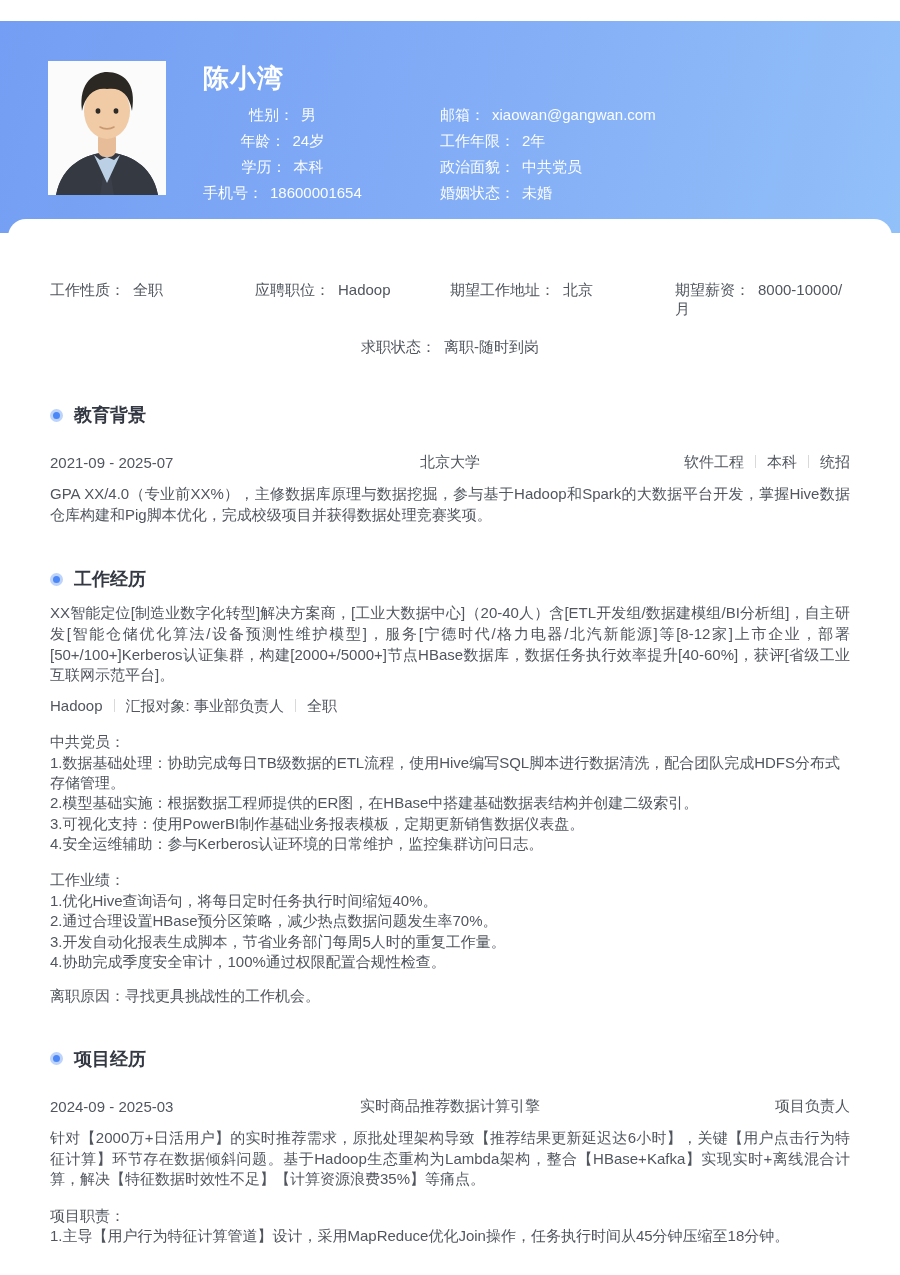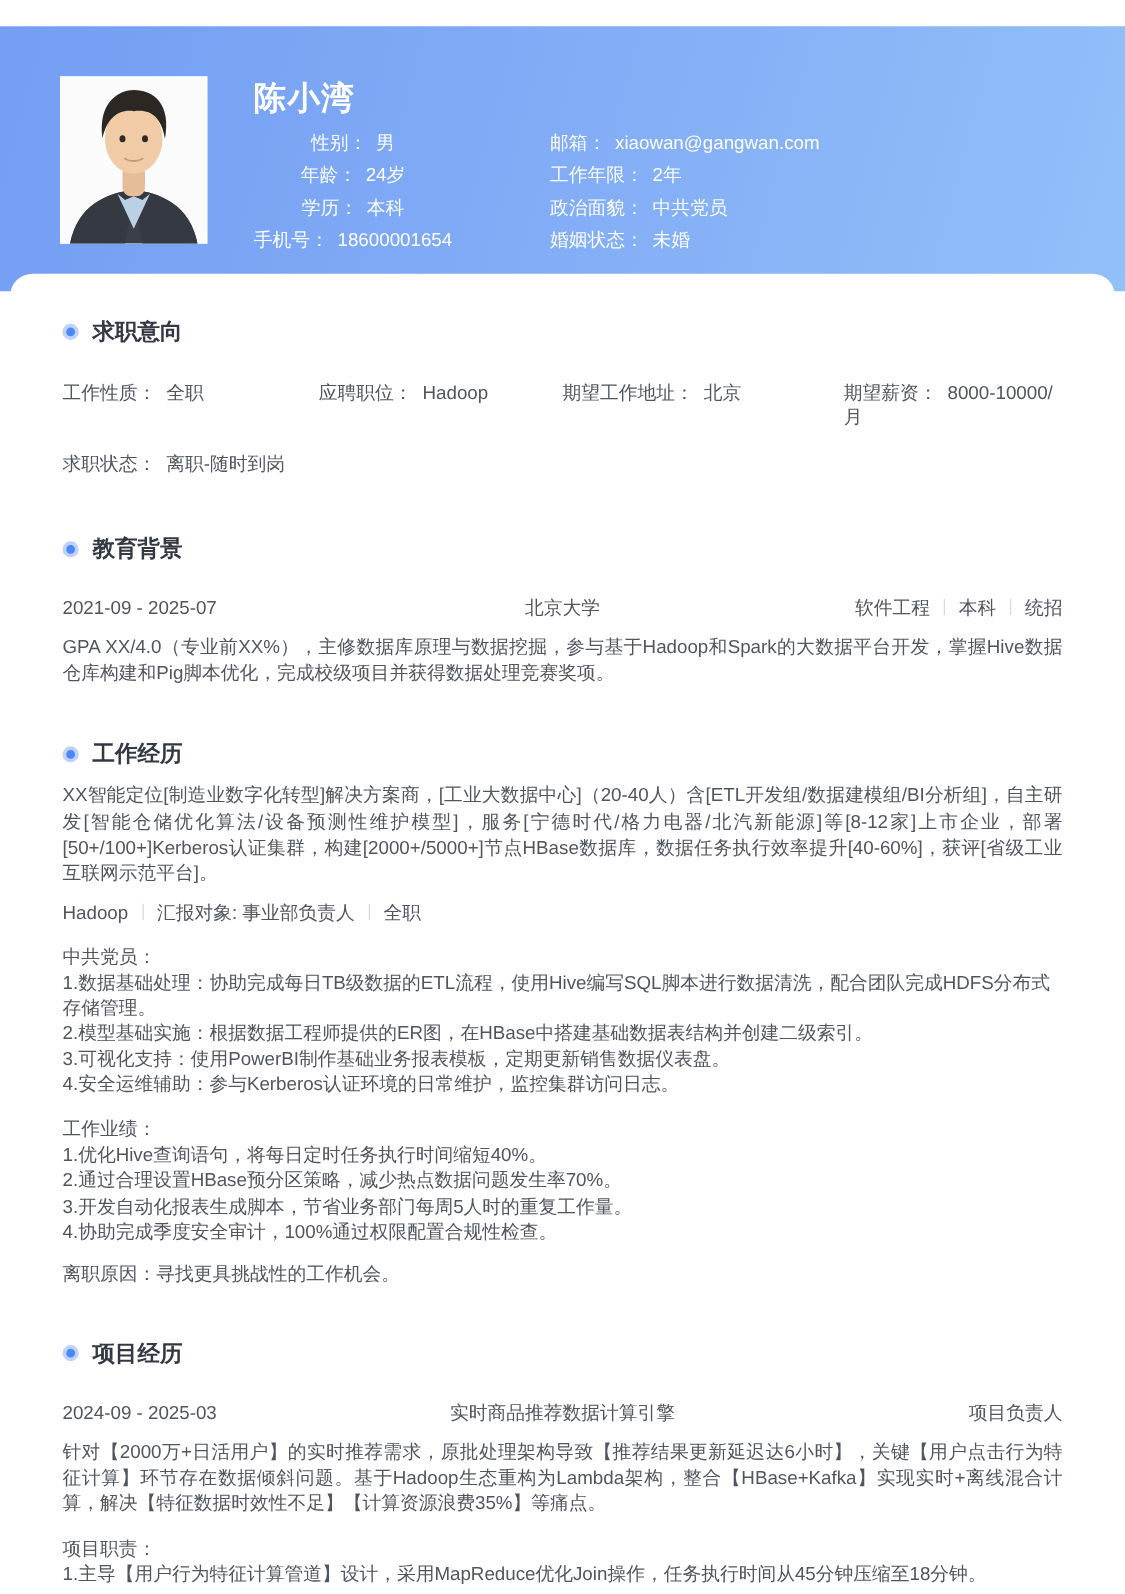--- a/index.html
+++ b/index.html
@@ -29,21 +29,21 @@
   .bullet { width:13px; height:13px; border-radius:50%; background:#4b87f6;
     border:3px solid #bdd3fb; flex:0 0 13px; }
   .sec-title { font-size:18px; font-weight:700; color:#333842; }
 
   .body-txt, .para, .line, .i-label, .i-value, .meta-row, .tag-row, .block-label {
     font-size:15px; color:#51565e; }
 
   
   .intent-grid { display:grid; grid-template-columns:205px 195px 225px 1fr;
     margin-top:28px; }
-  .intent-row2 { display:block; margin-top:19px; }
+  .intent-row2 { display:block; margin-top:19px;text-align:center; }
   .i-value { margin-left:8px; }
 
   
   .meta-row { display:grid; grid-template-columns:1fr auto 1fr; margin-top:26px;
     align-items:center; }
   .meta-center { justify-self:center; }
   .meta-right { justify-self:end; }
   .sep { display:inline-block; width:1px; height:13px; background:#d9d9d9;
     margin:0 11px; vertical-align:-1px; }
 
@@ -106,24 +106,20 @@
         <span class="hf-label">政治面貌：</span><span class="hf-value">中共党员</span>
       </div>
       <div class="hf-row">
         <span class="hf-label">婚姻状态：</span><span class="hf-value">未婚</span>
       </div>
     </div>
   </div>
 
   <div class="card">
 
-    <div class="sec-head">
-      <span class="bullet"></span>
-      <span class="sec-title">求职意向</span>
-    </div>
     <div class="intent-grid">
       <span class="intent-item">
         <span class="i-label">工作性质：</span><span class="i-value">全职</span>
       </span>
       <span class="intent-item">
         <span class="i-label">应聘职位：</span><span class="i-value">Hadoop</span>
       </span>
       <span class="intent-item">
         <span class="i-label">期望工作地址：</span><span class="i-value">北京</span>
       </span>

